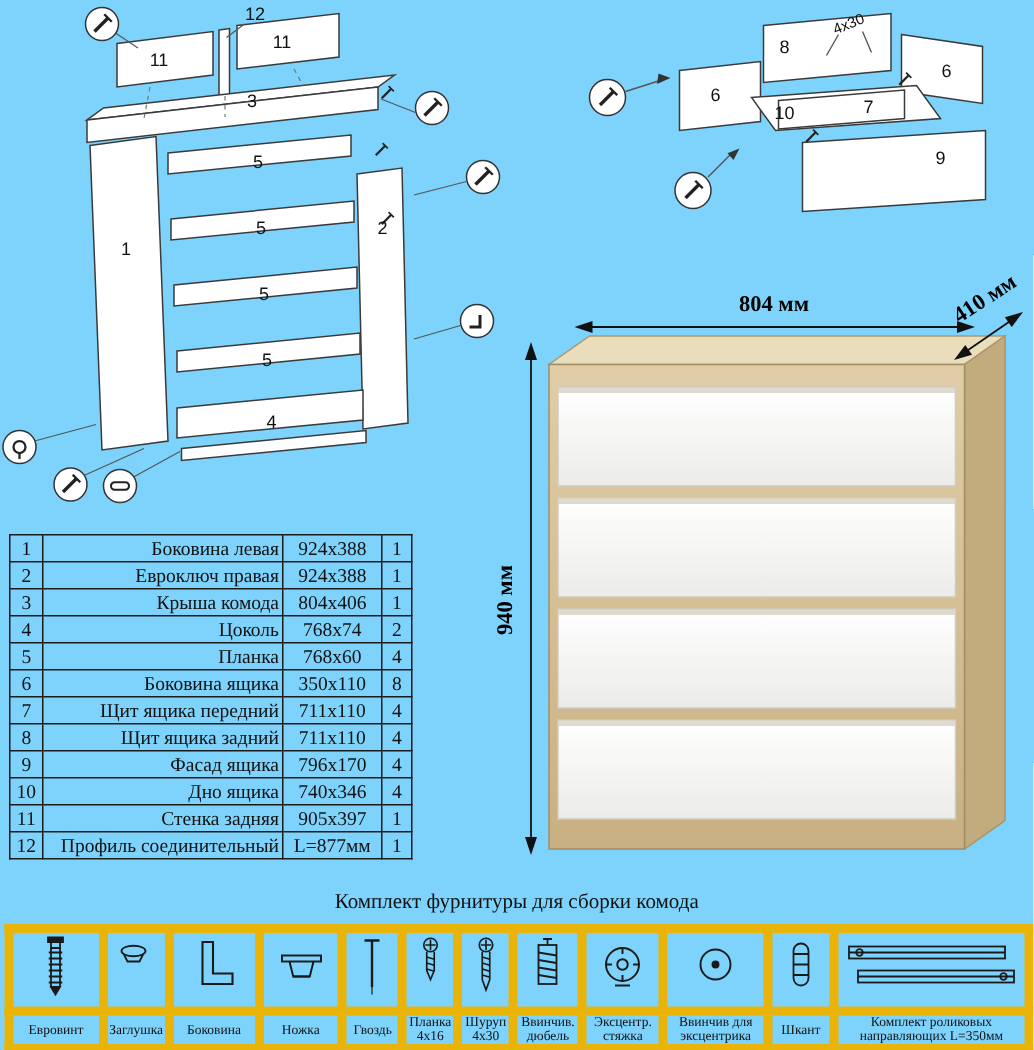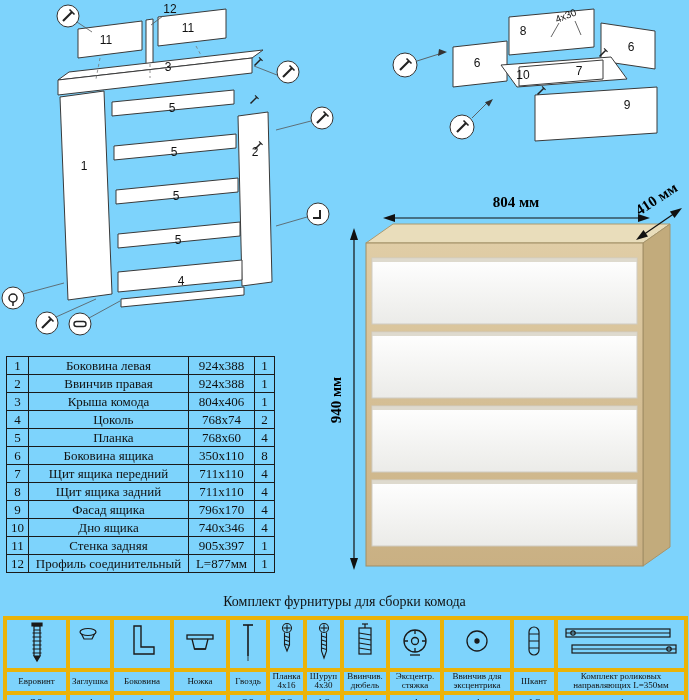--- a/index.html
+++ b/index.html
@@ -5,26 +5,26 @@
   * { margin:0; padding:0; box-sizing:border-box; }
   html,body { background:#fff; }
   body { font-family:"Liberation Serif", serif; color:#111; }
   .sheet { position:relative; width:689px; height:700px; background:#7dd3fc; overflow:hidden; }
   .abs { position:absolute; }
   svg text { font-family:"Liberation Sans", sans-serif; font-size:12px; fill:#111; }
   svg text.dim { font-family:"Liberation Serif", serif; font-weight:bold; font-size:15px; fill:#000; }
   .parts-table { position:absolute; left:6px; top:356px; border-collapse:collapse; table-layout:fixed; width:268px; font-size:13px; }
   .parts-table td { border:1px solid #1a1a1a; height:18px; line-height:17px; padding:0 2px; overflow:hidden; white-space:nowrap; }
   .parts-table .c-num  { width:22px;  text-align:center; }
-  .parts-table .c-name { width:160px; text-align:center; }
+  .parts-table .c-name { width:160px; text-align:right; }
   .parts-table .c-size { width:66px;  text-align:center;margin-left:40px; }
   .parts-table .c-qty  { width:20px;  text-align:center; }
   .hw-title { position:absolute; left:0; top:594px; width:689px; text-align:center; font-size:14px; }
   .hw-table { position:absolute; left:3px; top:616px; border-collapse:collapse; table-layout:fixed; }
-  .hw-table td { border:4px solid #eab308; text-align:center; vertical-align:middle; padding:0 1px; overflow:hidden; }
+  .hw-table td { border:6px solid #eab308; text-align:center; vertical-align:middle; padding:0 1px; overflow:hidden; }
   .hw-icon-cell  { height:46px; }
   .hw-label-cell { height:21px; font-size:9px; line-height:1.05; font-family:"Liberation Serif", serif; }
   .hw-qty-cell   { height:15px; font-size:13px; }
 </style>
 </head>
 <body>
 
 <div class="sheet">
 
   <svg class="abs" style="left:0;top:0" width="345" height="358" viewBox="0 0 345 358">
@@ -212,21 +212,21 @@
   <table class="parts-table">
     <tbody>
       <tr>
           <td class="c-num">1</td>
           <td class="c-name">Боковина левая</td>
           <td class="c-size">924x388</td>
           <td class="c-qty">1</td>
         </tr>
       <tr>
           <td class="c-num">2</td>
-          <td class="c-name">Ввинчив правая</td>
+          <td class="c-name">Евроключ правая</td>
           <td class="c-size">924x388</td>
           <td class="c-qty">1</td>
         </tr>
       <tr>
           <td class="c-num">3</td>
           <td class="c-name">Крыша комода</td>
           <td class="c-size">804x406</td>
           <td class="c-qty">1</td>
         </tr>
       <tr>

